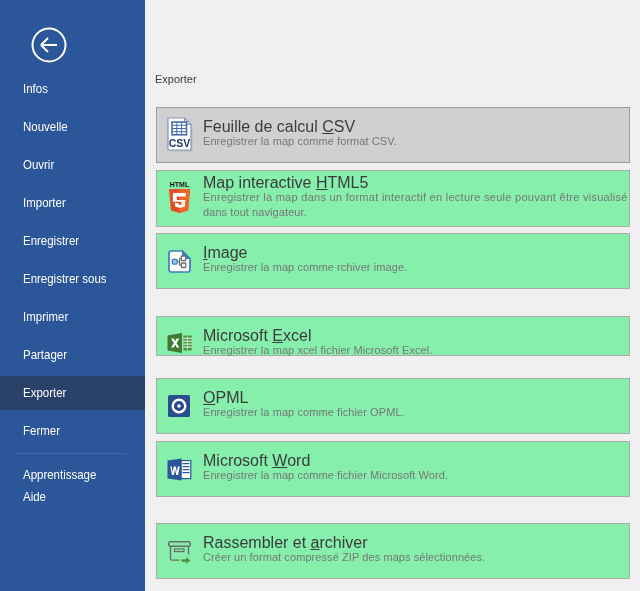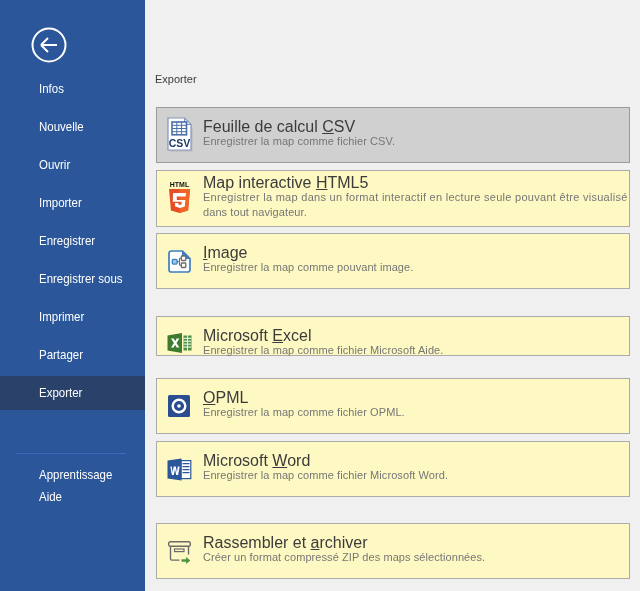--- a/index.html
+++ b/index.html
@@ -1,24 +1,24 @@
 <!DOCTYPE html>
 <html><head><meta charset="utf-8"><style>
 *{margin:0;padding:0;box-sizing:border-box}
 html,body{width:640px;height:591px;overflow:hidden}
 body{font-family:"Liberation Sans",sans-serif;background:#f0f0f0;position:relative}
 .sidebar{position:absolute;left:0;top:0;width:145px;height:591px;background:#2b5699}
 .back{position:absolute;left:31px;top:27px;width:36px;height:36px}
-.mi{position:absolute;left:0;width:145px;height:34px;line-height:34px;padding-left:39px;color:#fff;font-size:13.5px;white-space:nowrap}
+.mi{position:absolute;left:0;width:145px;height:34px;line-height:34px;padding-left:23px;color:#fff;font-size:13.5px;white-space:nowrap}
 .mi span{display:inline-block;transform:scaleX(0.85);transform-origin:0 50%}
 .mi.sel{background:#2a426a}
 .sep{position:absolute;left:16px;top:453px;width:110px;height:1px;background:#3a6abc}
 .main{position:absolute;left:145px;top:0;width:495px;height:591px}
 .hdr{position:absolute;left:10px;top:72px;font-size:11px;line-height:15px;color:#3b3b3b}
-.box{position:absolute;left:11px;width:474px;height:56px;background:#fef9c3;border:1px solid #ababab}
+.box{position:absolute;left:11px;width:474px;height:56px;background:#86efac;border:1px solid #ababab}
 .box.sel{background:#d0d0d0;border-color:#9a9a9a}
 .ic{position:absolute}
 .tx{position:absolute;left:46px;top:11px}
 .t1{font-size:16px;color:#3b3b3b;line-height:15px;white-space:nowrap}
 .t2{font-size:11px;color:#767676;line-height:15px;white-space:nowrap;letter-spacing:0.08px}
 u{text-decoration:underline}
 </style></head>
 <body>
 <div class="sidebar">
   <svg class="back" viewBox="0 0 36 36">
@@ -27,39 +27,40 @@
   </svg>
   <div class="mi" style="top:72px"><span>Infos</span></div>
   <div class="mi" style="top:110px"><span>Nouvelle</span></div>
   <div class="mi" style="top:186px"><span>Importer</span></div>
   <div class="mi" style="top:148px"><span>Ouvrir</span></div>
   <div class="mi" style="top:224px"><span>Enregistrer</span></div>
   <div class="mi" style="top:262px"><span>Enregistrer sous</span></div>
   <div class="mi" style="top:300px"><span>Imprimer</span></div>
   <div class="mi" style="top:338px"><span>Partager</span></div>
   <div class="mi sel" style="top:376px"><span>Exporter</span></div>
+  <div class="mi" style="top:414px"><span>Fermer</span></div>
   <div class="sep"></div>
   <div class="mi" style="top:458px"><span>Apprentissage</span></div>
   <div class="mi" style="top:480px"><span>Aide</span></div>
 </div>
 <div class="main">
   <div class="hdr">Exporter</div>
 
   <div class="box sel" style="top:107px">
     <svg class="ic" style="left:10px;top:9px" width="27" height="35" viewBox="0 0 27 35">
       <path d="M2.5 33.5h22v1h-22zM24.5 10v24h1V10z" fill="#b8b8b8"></path>
       <path d="M1 1h16.5L24 7.5V33H1z" fill="#fff" stroke="#8194bb" stroke-width="1.2"></path>
       <path d="M17.5 1L24 7.5h-6.5z" fill="#dde6f4" stroke="#8194bb" stroke-width="1"></path>
       <rect x="5" y="5" width="14.5" height="12.8" fill="#fff" stroke="#4a6ea9" stroke-width="1.6"></rect>
       <path d="M5 8.3h14.5M5 11.5h14.5M5 14.7h14.5M9.8 5v12.8M14.6 5v12.8" stroke="#4a6ea9" stroke-width="1"></path>
       <text x="12.5" y="29.5" font-size="10.5" font-weight="bold" fill="#1f3864" text-anchor="middle" font-family="Liberation Sans">CSV</text>
     </svg>
     <div class="tx">
       <div class="t1">Feuille de calcul <u>C</u>SV</div>
-      <div class="t2">Enregistrer la map comme fichier CSV.</div>
+      <div class="t2">Enregistrer la map comme format CSV.</div>
     </div>
   </div>
 
   <div class="box" style="top:170px;height:57px">
     <svg class="ic" style="left:11px;top:9px" width="23" height="34" viewBox="0 0 23 34">
       <text x="11.5" y="6.5" font-size="7" font-weight="bold" fill="#111" text-anchor="middle" font-family="Liberation Sans">HTML</text>
       <path d="M1 9h21l-1.9 21.5L11.5 33l-8.6-2.5z" fill="#e44d26"></path>
       <path d="M11.5 9H22l-1.9 21.5-8.6 2.5z" fill="#f16529"></path>
       <path d="M5 13h13l-.3 3.5h-9l.2 3.5h8.5l-.6 6.5-4.8 1.5-4.8-1.5-.3-3.5h3.4l.1 1.4 1.6.5 1.6-.5.2-2.6H4.8z" fill="#fff"></path>
     </svg>
@@ -73,39 +74,39 @@
     <svg class="ic" style="left:11px;top:16px" width="23" height="23" viewBox="0 0 23 23">
       <path d="M3.2 1h11.3L22 8.5v11.3A2.2 2.2 0 0 1 19.8 22H3.2A2.2 2.2 0 0 1 1 19.8V3.2A2.2 2.2 0 0 1 3.2 1z" fill="#fff" stroke="#3c7fc0" stroke-width="1.7"></path>
       <path d="M14 1l8 8h-8z" fill="#3c7fc0"></path>
       <rect x="4.3" y="9.3" width="4.8" height="4.8" rx="1" fill="#9dc6e8" stroke="#3c7fc0" stroke-width="1.3"></rect>
       <rect x="13.3" y="6" width="4.5" height="4.5" rx="0.8" fill="#fff" stroke="#6b6b6b" stroke-width="1.3"></rect>
       <rect x="13.3" y="13" width="4.5" height="4.5" rx="0.8" fill="#fff" stroke="#6b6b6b" stroke-width="1.3"></rect>
       <path d="M9.3 11.7h2.2M11.5 8.2v7M11.5 8.2h1.6M11.5 15.2h1.6" fill="none" stroke="#6b6b6b" stroke-width="1.1"></path>
     </svg>
     <div class="tx">
       <div class="t1"><u>I</u>mage</div>
-      <div class="t2">Enregistrer la map comme pouvant image.</div>
+      <div class="t2">Enregistrer la map comme rchiver image.</div>
     </div>
   </div>
 
   <div class="box" style="top:316px;height:40px">
     <svg class="ic" style="left:10px;top:15px" width="25" height="22" viewBox="0 0 25 22">
       <path d="M0.5 3.5L15 1v20L0.5 18.5z" fill="#3e7b2f"></path>
       <path d="M4 6.5l2.9 4.5L4 15.5h2.7l1.5-2.7 1.5 2.7h2.7l-2.9-4.5 2.9-4.5h-2.7L8.2 9.2 6.7 6.5z" fill="#fff"></path>
       <g fill="#4e9140">
         <rect x="16.5" y="3.5" width="3.6" height="15"></rect>
           <rect x="21" y="3.5" width="3.6" height="15"></rect>
       </g>
       <g stroke="#fff" stroke-width="1">
         <path d="M16.5 6.3h8.1M16.5 9.2h8.1M16.5 12.1h8.1M16.5 15h8.1"></path>
       </g>
     </svg>
     <div class="tx">
       <div class="t1">Microsoft <u>E</u>xcel</div>
-      <div class="t2">Enregistrer la map comme fichier Microsoft Aide.</div>
+      <div class="t2">Enregistrer la map xcel fichier Microsoft Excel.</div>
     </div>
   </div>
 
   <div class="box" style="top:441px">
     <svg class="ic" style="left:10px;top:16px" width="25" height="23" viewBox="0 0 25 23">
       <rect x="14" y="2.6" width="9.8" height="18" fill="#fff" stroke="#2b579a" stroke-width="1.2"></rect>
       <g stroke="#2b579a" stroke-width="1.4">
           <path d="M15.5 5.6h7M15.5 8.6h7M15.5 11.6h7M15.5 14.6h7"></path>
         </g>
       <path d="M0.5 2.5L14.5 0.5v22L0.5 20.5z" fill="#2b579a"></path>

